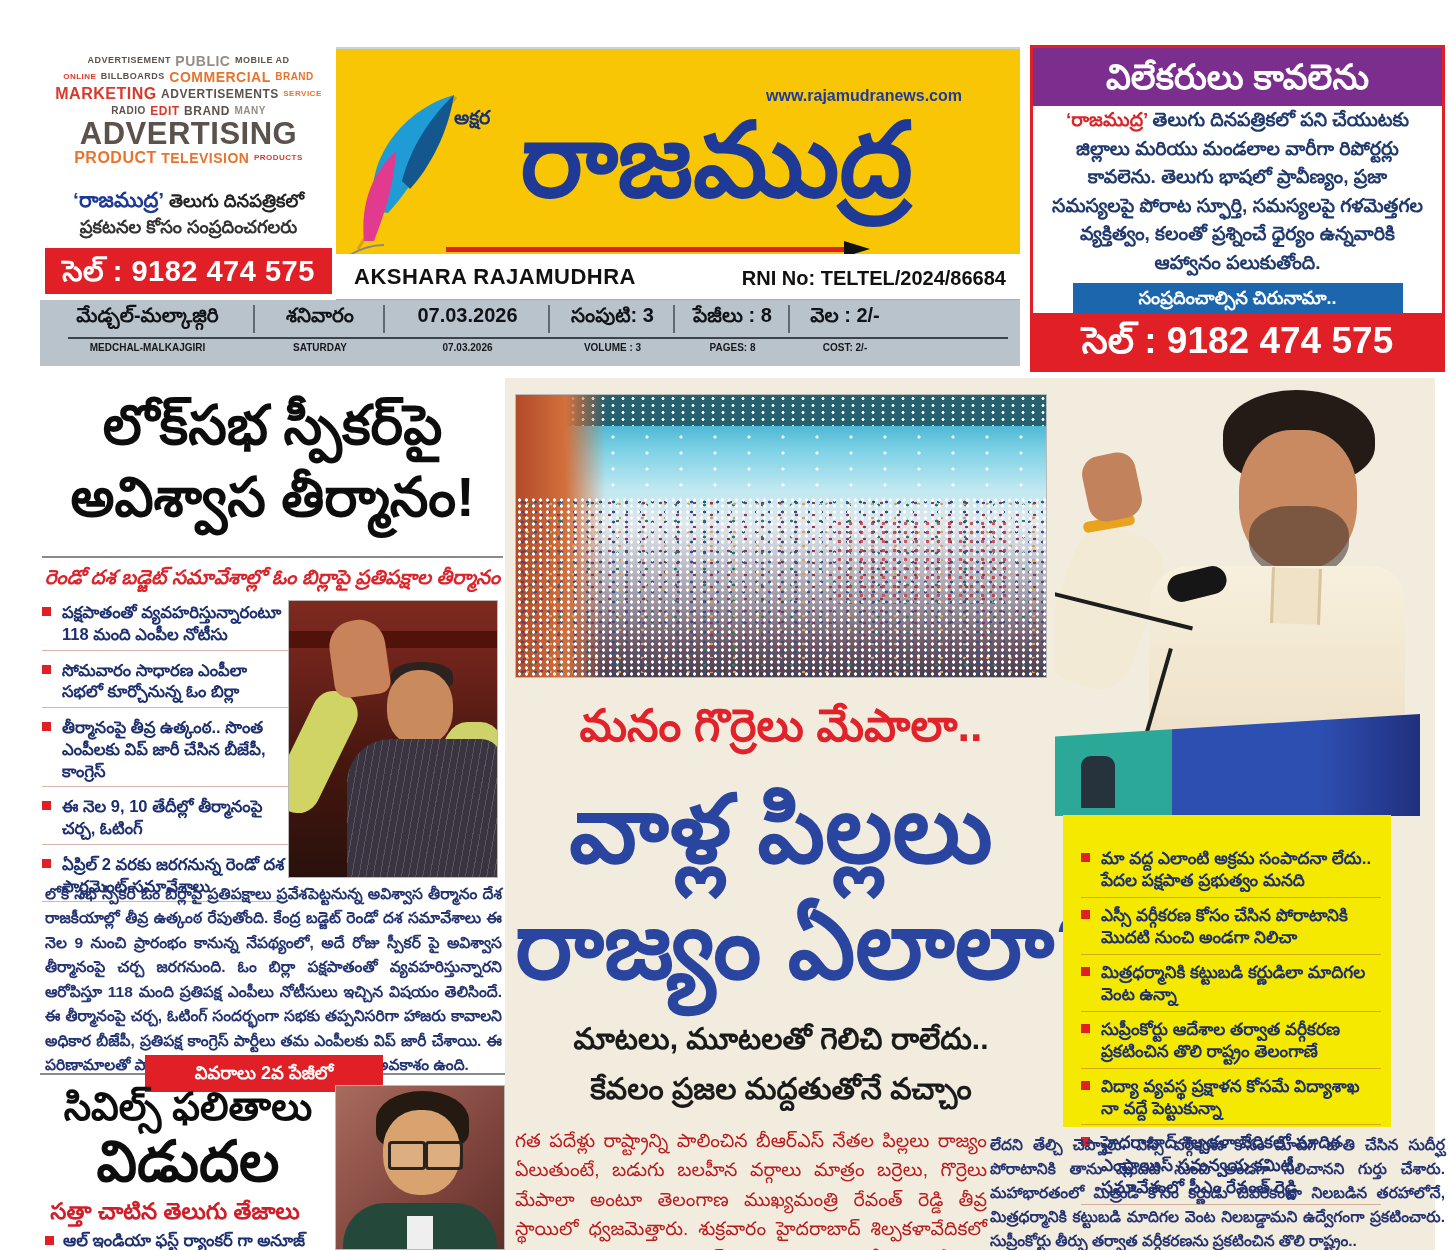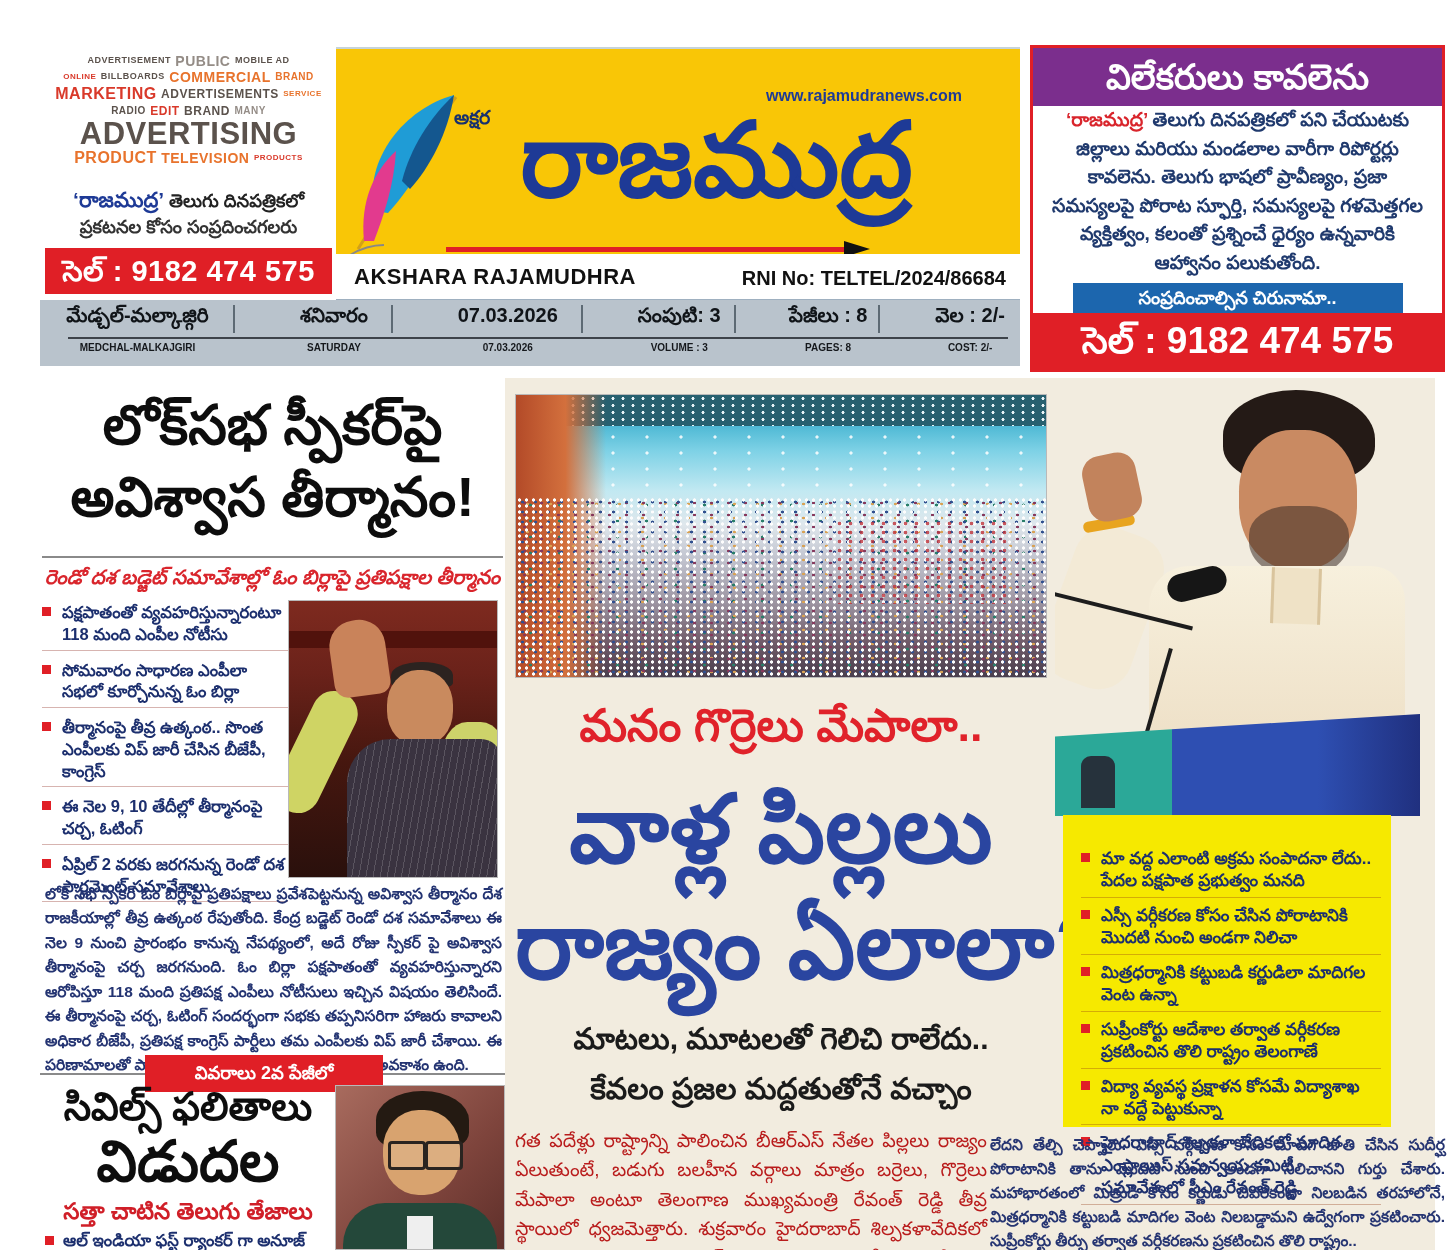--- a/index.html
+++ b/index.html
@@ -42,21 +42,21 @@
   .rc-head{width:100%;height:58px;background:#7b2e8d;color:#fff;font-size:35px;font-weight:800;
            text-align:center;line-height:58px;}
   .rc-body{padding:0 12px 4px 12px;font-size:19px;font-weight:700;color:#203a6e;text-align:center;line-height:1.5;}
   .rc-body .brand{color:#d9252c;}
   .rc-contact{margin:2px auto 6px auto;width:330px;height:30px;background:#1c66ae;color:#fff;
               font-size:18px;font-weight:800;text-align:center;line-height:30px;}
   .rc-phone{position:absolute;left:0;bottom:0;width:100%;height:56px;background:#e01f26;color:#fff;
             font-size:37px;font-weight:800;text-align:center;line-height:56px;}
 
   
-  .datebar{left:40px;top:300px;width:980px;height:66px;background:#b9c3cc;display:flex;gap:40px;}
+  .datebar{left:40px;top:300px;width:980px;height:66px;background:#b9c3cc;display:flex;}
   .datebar::after{content:'';position:absolute;left:28px;right:12px;top:37px;height:2px;background:#3d434a;}
   .db-col{position:relative;height:100%;text-align:center;}
   .db-col:not(:last-child)::before{content:'';position:absolute;right:0;top:5px;width:2px;height:28px;background:#5d6a74;}
   .db-te{position:absolute;left:0;top:4px;width:100%;font-size:20px;font-weight:800;color:#101418;white-space:nowrap;}
   .db-en{position:absolute;left:0;top:42px;width:100%;font-size:10px;font-weight:800;color:#15181c;white-space:nowrap;}
   .w1{width:215px}.w2{width:130px}.w3{width:165px}.w4{width:125px}.w5{width:120px}.w6{width:115px}.w7{width:110px}
 
   
   .lead-h{left:40px;width:465px;text-align:center;font-weight:800;color:#0d0d0d;font-size:55px;line-height:1.0;white-space:nowrap;}
   .lead-rule{left:42px;top:556px;width:461px;height:2px;background:#8a8a8a;}
@@ -81,21 +81,21 @@
 
   .lead-body{left:45px;top:882px;width:457px;font-size:15.5px;font-weight:600;color:#243472;
              line-height:1.58;text-align:justify;}
   .more-line{left:40px;top:1073px;width:465px;height:2px;background:#8a8a8a;}
   .more-tag{left:145px;top:1055px;width:238px;height:37px;background:#e01f26;color:#fff;font-size:18px;
             font-weight:800;text-align:center;line-height:37px;}
 
   
   .civ-h1{left:40px;top:1085px;width:296px;text-align:center;font-size:39px;font-weight:800;color:#0d0d0d;white-space:nowrap;}
   .civ-h2{left:40px;top:1128px;width:296px;text-align:center;font-size:57px;font-weight:800;color:#0d0d0d;}
-  .civ-sub{left:40px;top:1198px;width:296px;text-align:center;font-size:23px;font-weight:800;color:#d01f28;}
+  .civ-sub{left:27px;top:1198px;width:296px;text-align:center;font-size:23px;font-weight:800;color:#d01f28;}
   .civ-bullet{left:45px;top:1231px;width:292px;font-size:16.5px;font-weight:700;color:#1c2f6e;
               padding-left:18px;position:absolute;}
   .civ-bullet .sq{position:absolute;left:0;top:5px;width:9px;height:9px;background:#e01f26;}
   .photo-rk{left:335px;top:1085px;width:170px;height:165px;background:linear-gradient(135deg,#a86b5e,#7e443c 60%,#5e2f2a);}
   .rk-hair{position:absolute;left:24%;top:3%;width:55%;height:36%;background:#241a12;border-radius:50% 50% 30% 30%;}
   .rk-face{position:absolute;left:28%;top:15%;width:46%;height:52%;background:#d8a36f;border-radius:46%;}
   .rk-glasses{position:absolute;left:31%;top:34%;width:19%;height:14%;border:3px solid #2a2420;border-radius:4px;background:rgba(255,255,255,.12);}
   .rk-glasses2{position:absolute;left:53%;top:34%;width:19%;height:14%;border:3px solid #2a2420;border-radius:4px;background:rgba(255,255,255,.12);}
   .rk-blazer{position:absolute;left:4%;bottom:-2%;width:92%;height:30%;background:#24483a;border-radius:42px 42px 0 0;}
   .rk-shirt{position:absolute;left:42%;bottom:-2%;width:16%;height:22%;background:#efefef;}

